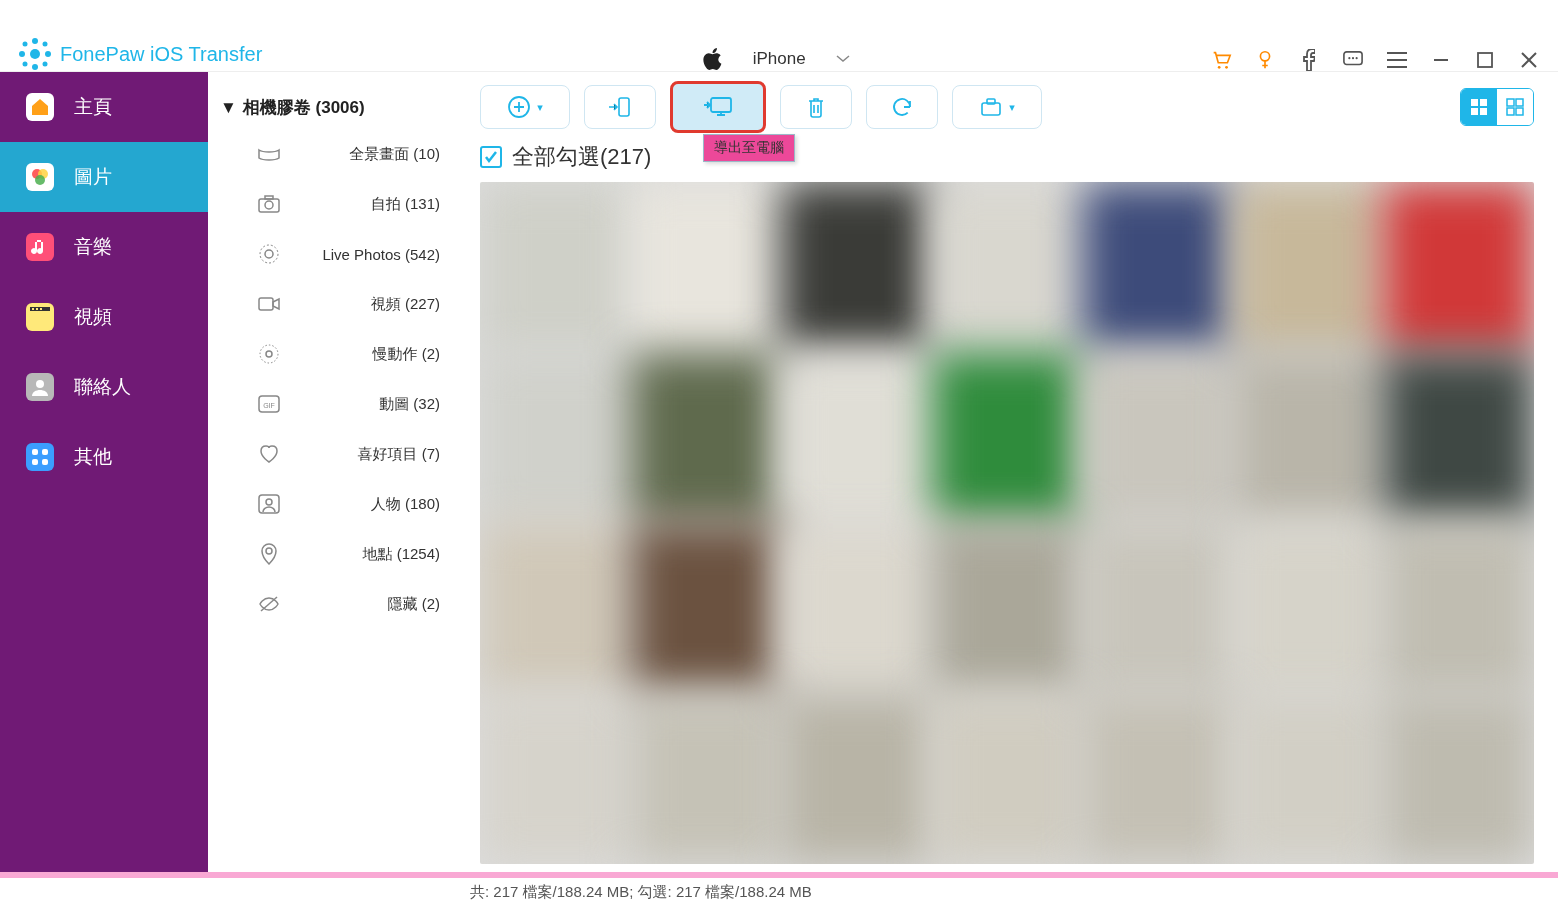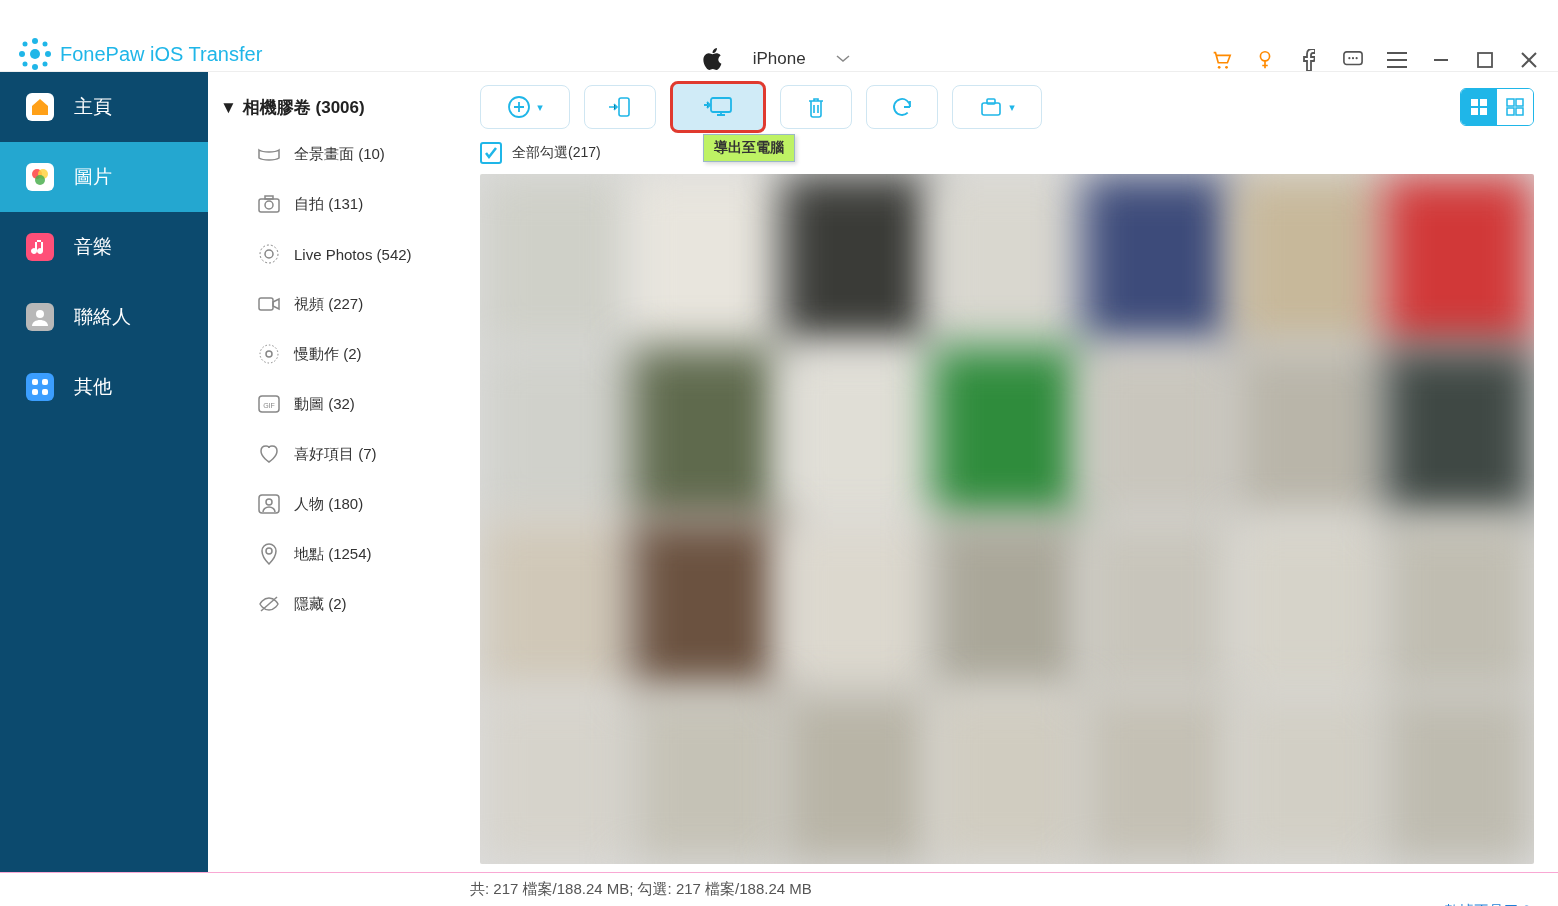--- a/index.html
+++ b/index.html
@@ -11,51 +11,51 @@
 .app-title { color: #1FB6E8; font-size: 20px; font-weight: 500; }
 .device-select { margin: 0 auto; display: flex; align-items: center; gap: 30px; position: relative; left: 40px; }
 .device-name { font-size: 17px; color: #333; }
 .chevron { color: #888; font-size: 14px; }
 .titlebar-right { display: flex; align-items: center; gap: 22px; }
 .tb-icon { width: 22px; height: 22px; color: #555; cursor: pointer; display: flex; align-items: center; justify-content: center; }
 .tb-icon.orange { color: #FF8A00; }
 
 .main { display: flex; height: calc(906px - 72px - 34px); }
 
-.sidebar-primary { width: 208px; background: #0c4a6e; display: flex; flex-direction: column; padding-top: 0; }
+.sidebar-primary { width: 208px; background: #701a75; display: flex; flex-direction: column; padding-top: 0; }
 .nav-item { height: 70px; display: flex; align-items: center; padding-left: 26px; gap: 20px; color: #fff; font-size: 19px; cursor: pointer; }
 .nav-item.active { background: #24A7D0; }
 .nav-icon { width: 28px; height: 28px; border-radius: 6px; display: flex; align-items: center; justify-content: center; flex-shrink: 0; }
 
 .sidebar-secondary { width: 248px; background: #fff; padding: 20px 8px 0 8px; }
 .album-header { display: flex; align-items: center; gap: 6px; font-weight: bold; font-size: 17px; color: #222; padding: 4px 8px 10px 4px; }
-.album-item { display: flex; align-items: center; gap: 14px; padding: 14px 8px 14px 42px; color: #333; font-size: 15px; cursor: pointer; }
+.album-item { display: flex; align-items: center; gap: 14px; padding: 14px 8px 14px 42px; color: #333; font-size: 15px; cursor: pointer; justify-content: space-between; }
 .album-ico { width: 22px; height: 22px; color: #888; flex-shrink: 0; display: flex; align-items: center; justify-content: center; }
 
 .content { flex: 1; display: flex; flex-direction: column; background: #fff; }
 .toolbar { height: 56px; display: flex; align-items: center; padding: 14px 24px 0 24px; gap: 14px; }
 .tool-btn { height: 44px; min-width: 52px; border: 1.5px solid #cfe6f2; border-radius: 8px; background: #fff; display: flex; align-items: center; justify-content: center; gap: 6px; cursor: pointer; color: #1FB6E8; position: relative; }
 .tool-btn.wide { width: 72px; }
 .tool-btn.xwide { width: 90px; }
 .tool-btn.hl { border: 3px solid #E03A2F; background: #D0EBF7; width: 96px; height: 52px; }
 .tool-caret { font-size: 11px; color: #1FB6E8; }
-.tooltip { position: absolute; top: 50px; left: 30px; background: #bef264; border: 1px solid #9BB8C8; padding: 4px 10px; font-size: 14px; color: #333; white-space: nowrap; box-shadow: 2px 2px 4px rgba(0,0,0,0.15); font-weight: bold; }
+.tooltip { position: absolute; top: 50px; left: 30px; background: #ec4899; border: 1px solid #9BB8C8; padding: 4px 10px; font-size: 14px; color: #333; white-space: nowrap; box-shadow: 2px 2px 4px rgba(0,0,0,0.15); }
 .view-toggles { margin-left: auto; display: flex; border: 1.5px solid #1FB6E8; border-radius: 6px; overflow: hidden; }
 .view-btn { width: 36px; height: 36px; display: flex; align-items: center; justify-content: center; cursor: pointer; }
 .view-btn.on { background: #1FB6E8; color: #fff; }
 .view-btn.off { background: #fff; color: #1FB6E8; }
 
-.select-row { padding: 14px 24px 10px 24px; display: flex; align-items: center; gap: 10px; font-size: 14px; color: #333; }
+.select-row { padding: 14px 24px 10px 24px; display: flex; align-items: center; gap: 10px; font-size: 22px; color: #333; }
 .chkbox { width: 22px; height: 22px; border: 2px solid #1FB6E8; border-radius: 3px; display: flex; align-items: center; justify-content: center; color: #1FB6E8; }
 
 .grid { flex: 1; margin: 0 24px 8px 24px; background: #ddd; position: relative; overflow: hidden; border-radius: 2px; }
 .blur-row { display: flex; height: 25%; }
 .blur-cell { flex: 1; filter: blur(22px); }
 
-.statusbar { height: 34px; border-top: 1px solid #f9a8d4; display: flex; align-items: center; padding: 0 24px 0 470px; font-size: 15px; color: #555; }
+.statusbar { height: 34px; border-top: 6px solid #f9a8d4; display: flex; align-items: center; padding: 0 24px 0 470px; font-size: 15px; color: #555; }
 .status-link { margin-left: auto; color: #1E7FD6; text-decoration: underline; cursor: pointer; margin-top: 44px; }
 
 svg { display: block; }
 </style>
 </head>
 <body>
 
 <div class="titlebar">
   <div class="logo-area">
     <span class="logo-icon">
@@ -162,20 +162,32 @@
       <span>圖片</span>
     </div>
     <div class="nav-item">
       <span class="nav-icon">
           <svg width="28" height="28" viewBox="0 0 28 28">
             <rect width="28" height="28" rx="6" fill="#FF4F78"></rect>
             <path fill="#fff" d="M11 7v11a3 3 0 11-2-2.8V9h8v9a3 3 0 11-2-2.8V7z"></path>
           </svg>
         </span>
       <span>音樂</span>
+    </div>
+    <div class="nav-item">
+      <span class="nav-icon">
+          <svg width="28" height="28" viewBox="0 0 28 28">
+            <rect width="28" height="28" rx="6" fill="#FFE97A"></rect>
+            <rect x="4" y="4" width="20" height="4" fill="#333"></rect>
+            <rect x="6" y="5" width="2" height="2" fill="#FFE97A"></rect>
+            <rect x="10" y="5" width="2" height="2" fill="#FFE97A"></rect>
+            <rect x="14" y="5" width="2" height="2" fill="#FFE97A"></rect>
+          </svg>
+        </span>
+      <span>視頻</span>
     </div>
     <div class="nav-item">
       <span class="nav-icon">
           <svg width="28" height="28" viewBox="0 0 28 28">
             <rect width="28" height="28" rx="6" fill="#B8B8B8"></rect>
             <circle cx="14" cy="11" r="4" fill="#fff"></circle>
             <path fill="#fff" d="M6 23c0-4 4-6 8-6s8 2 8 6z"></path>
           </svg>
         </span>
       <span>聯絡人</span>

